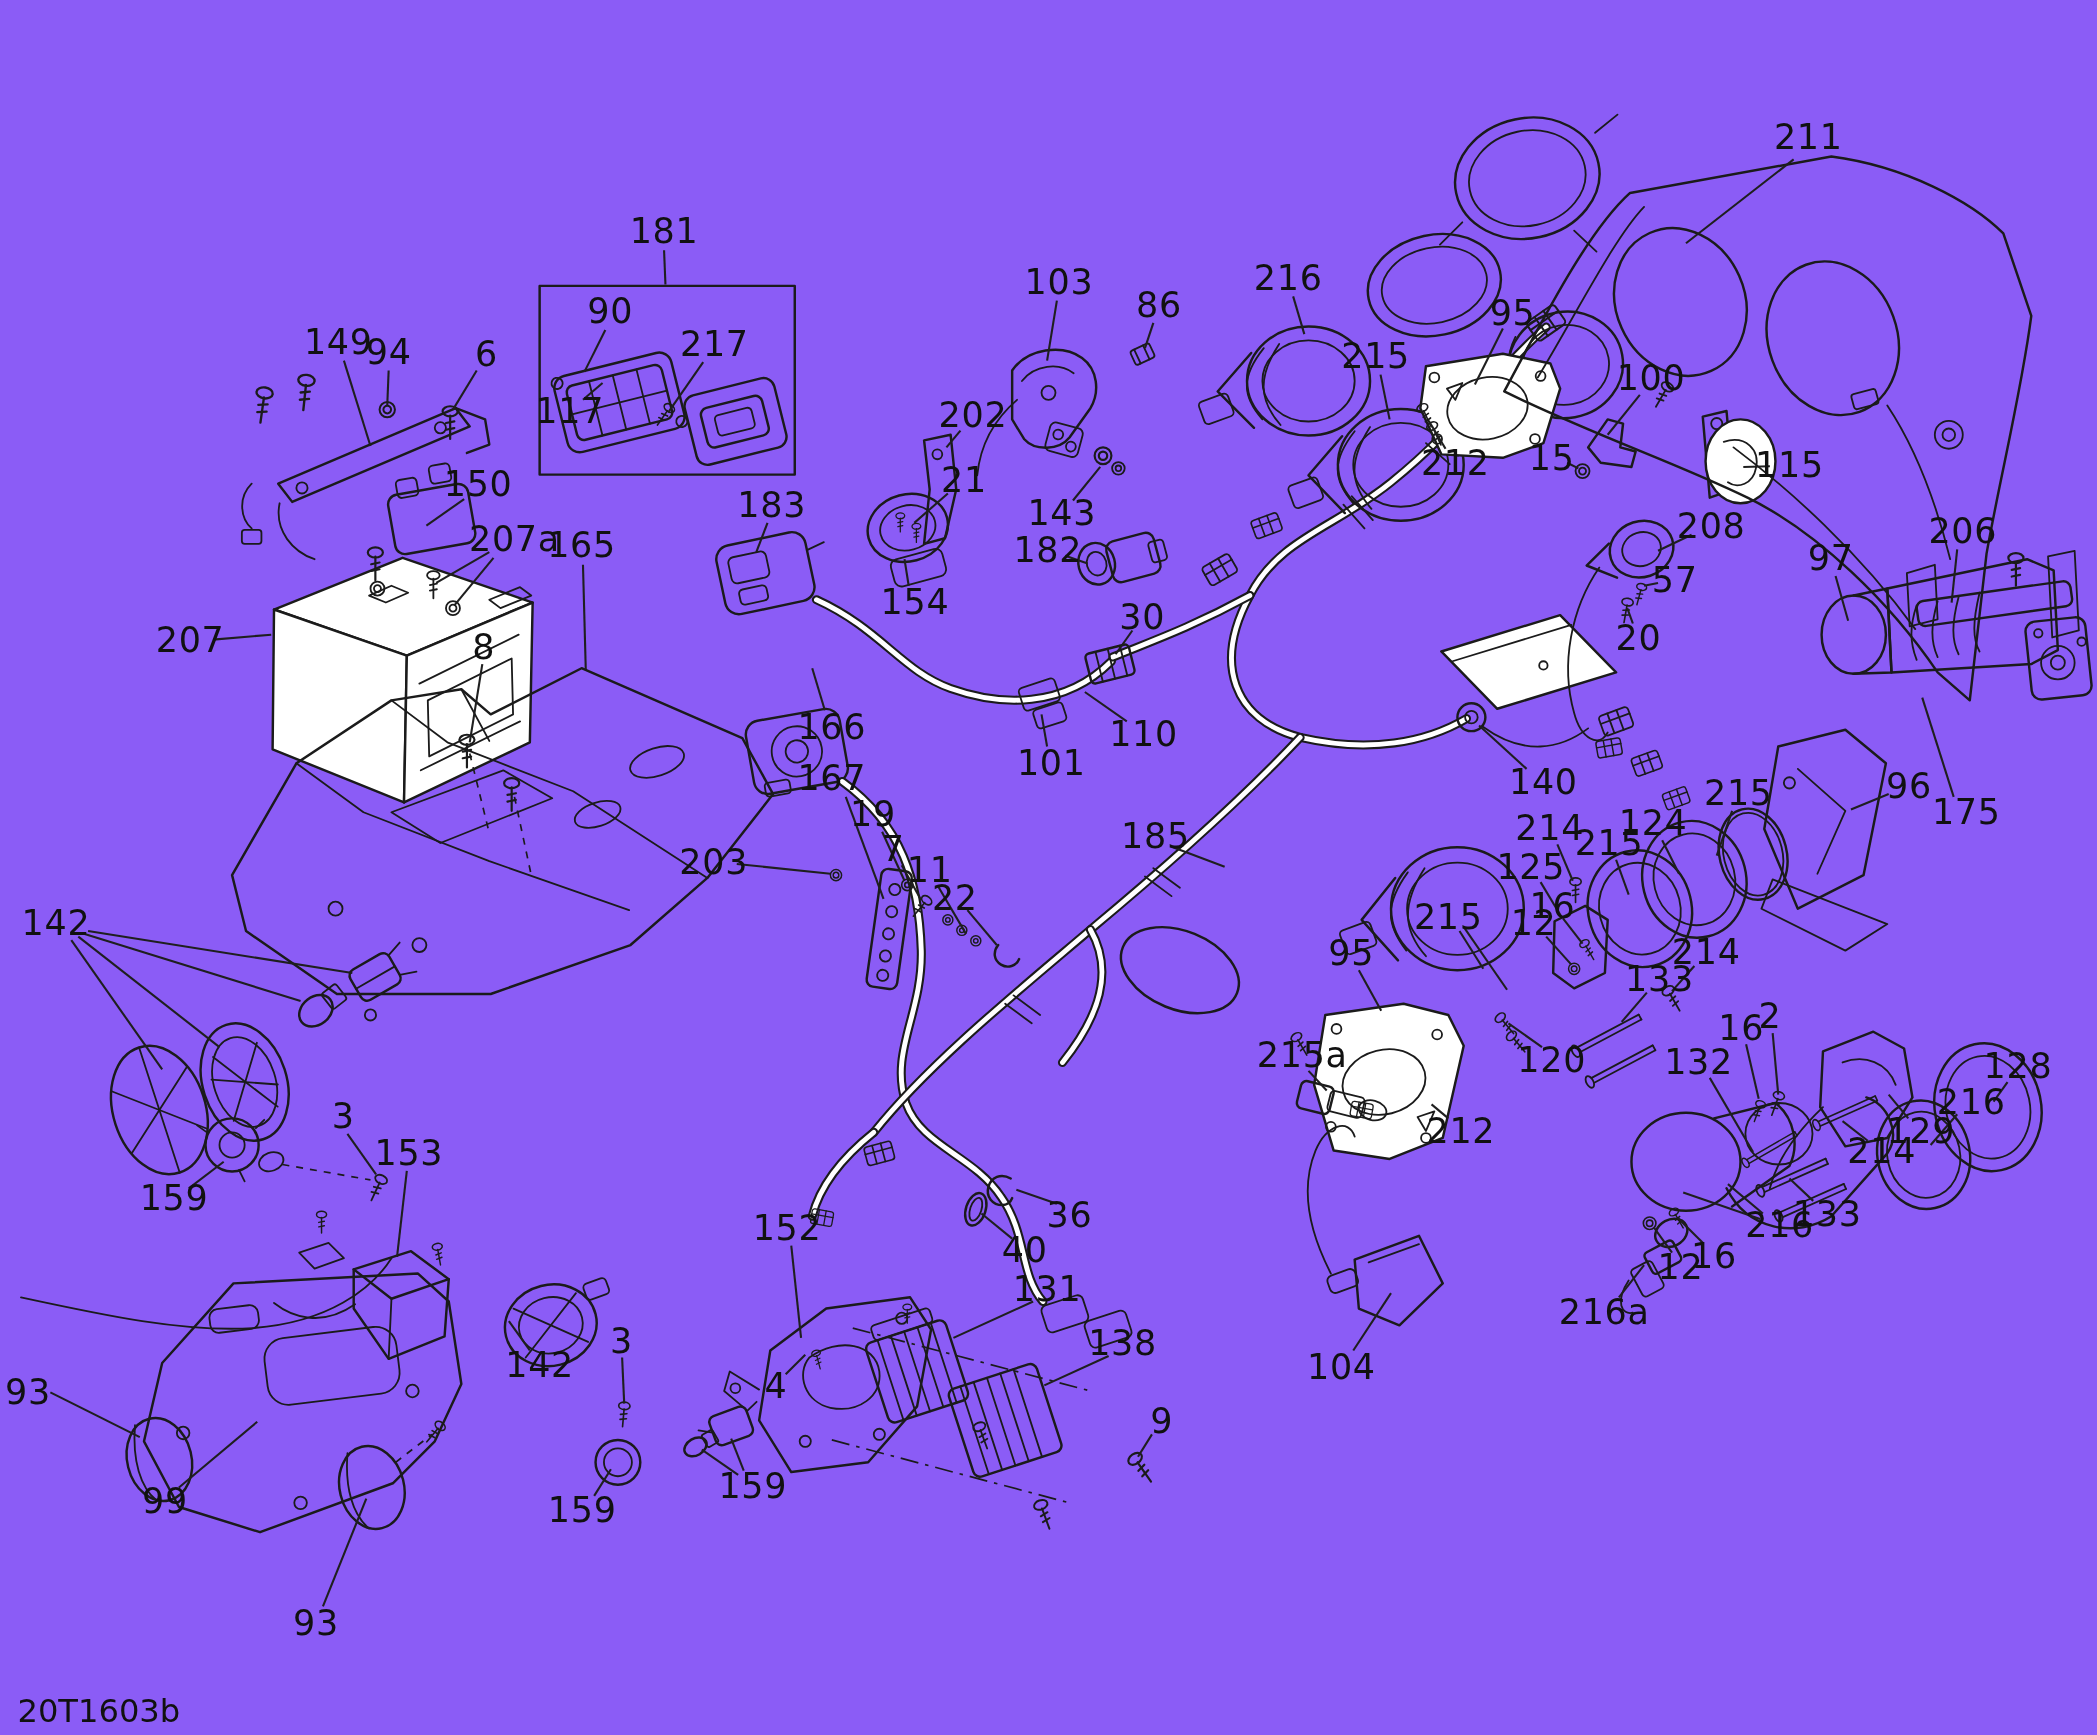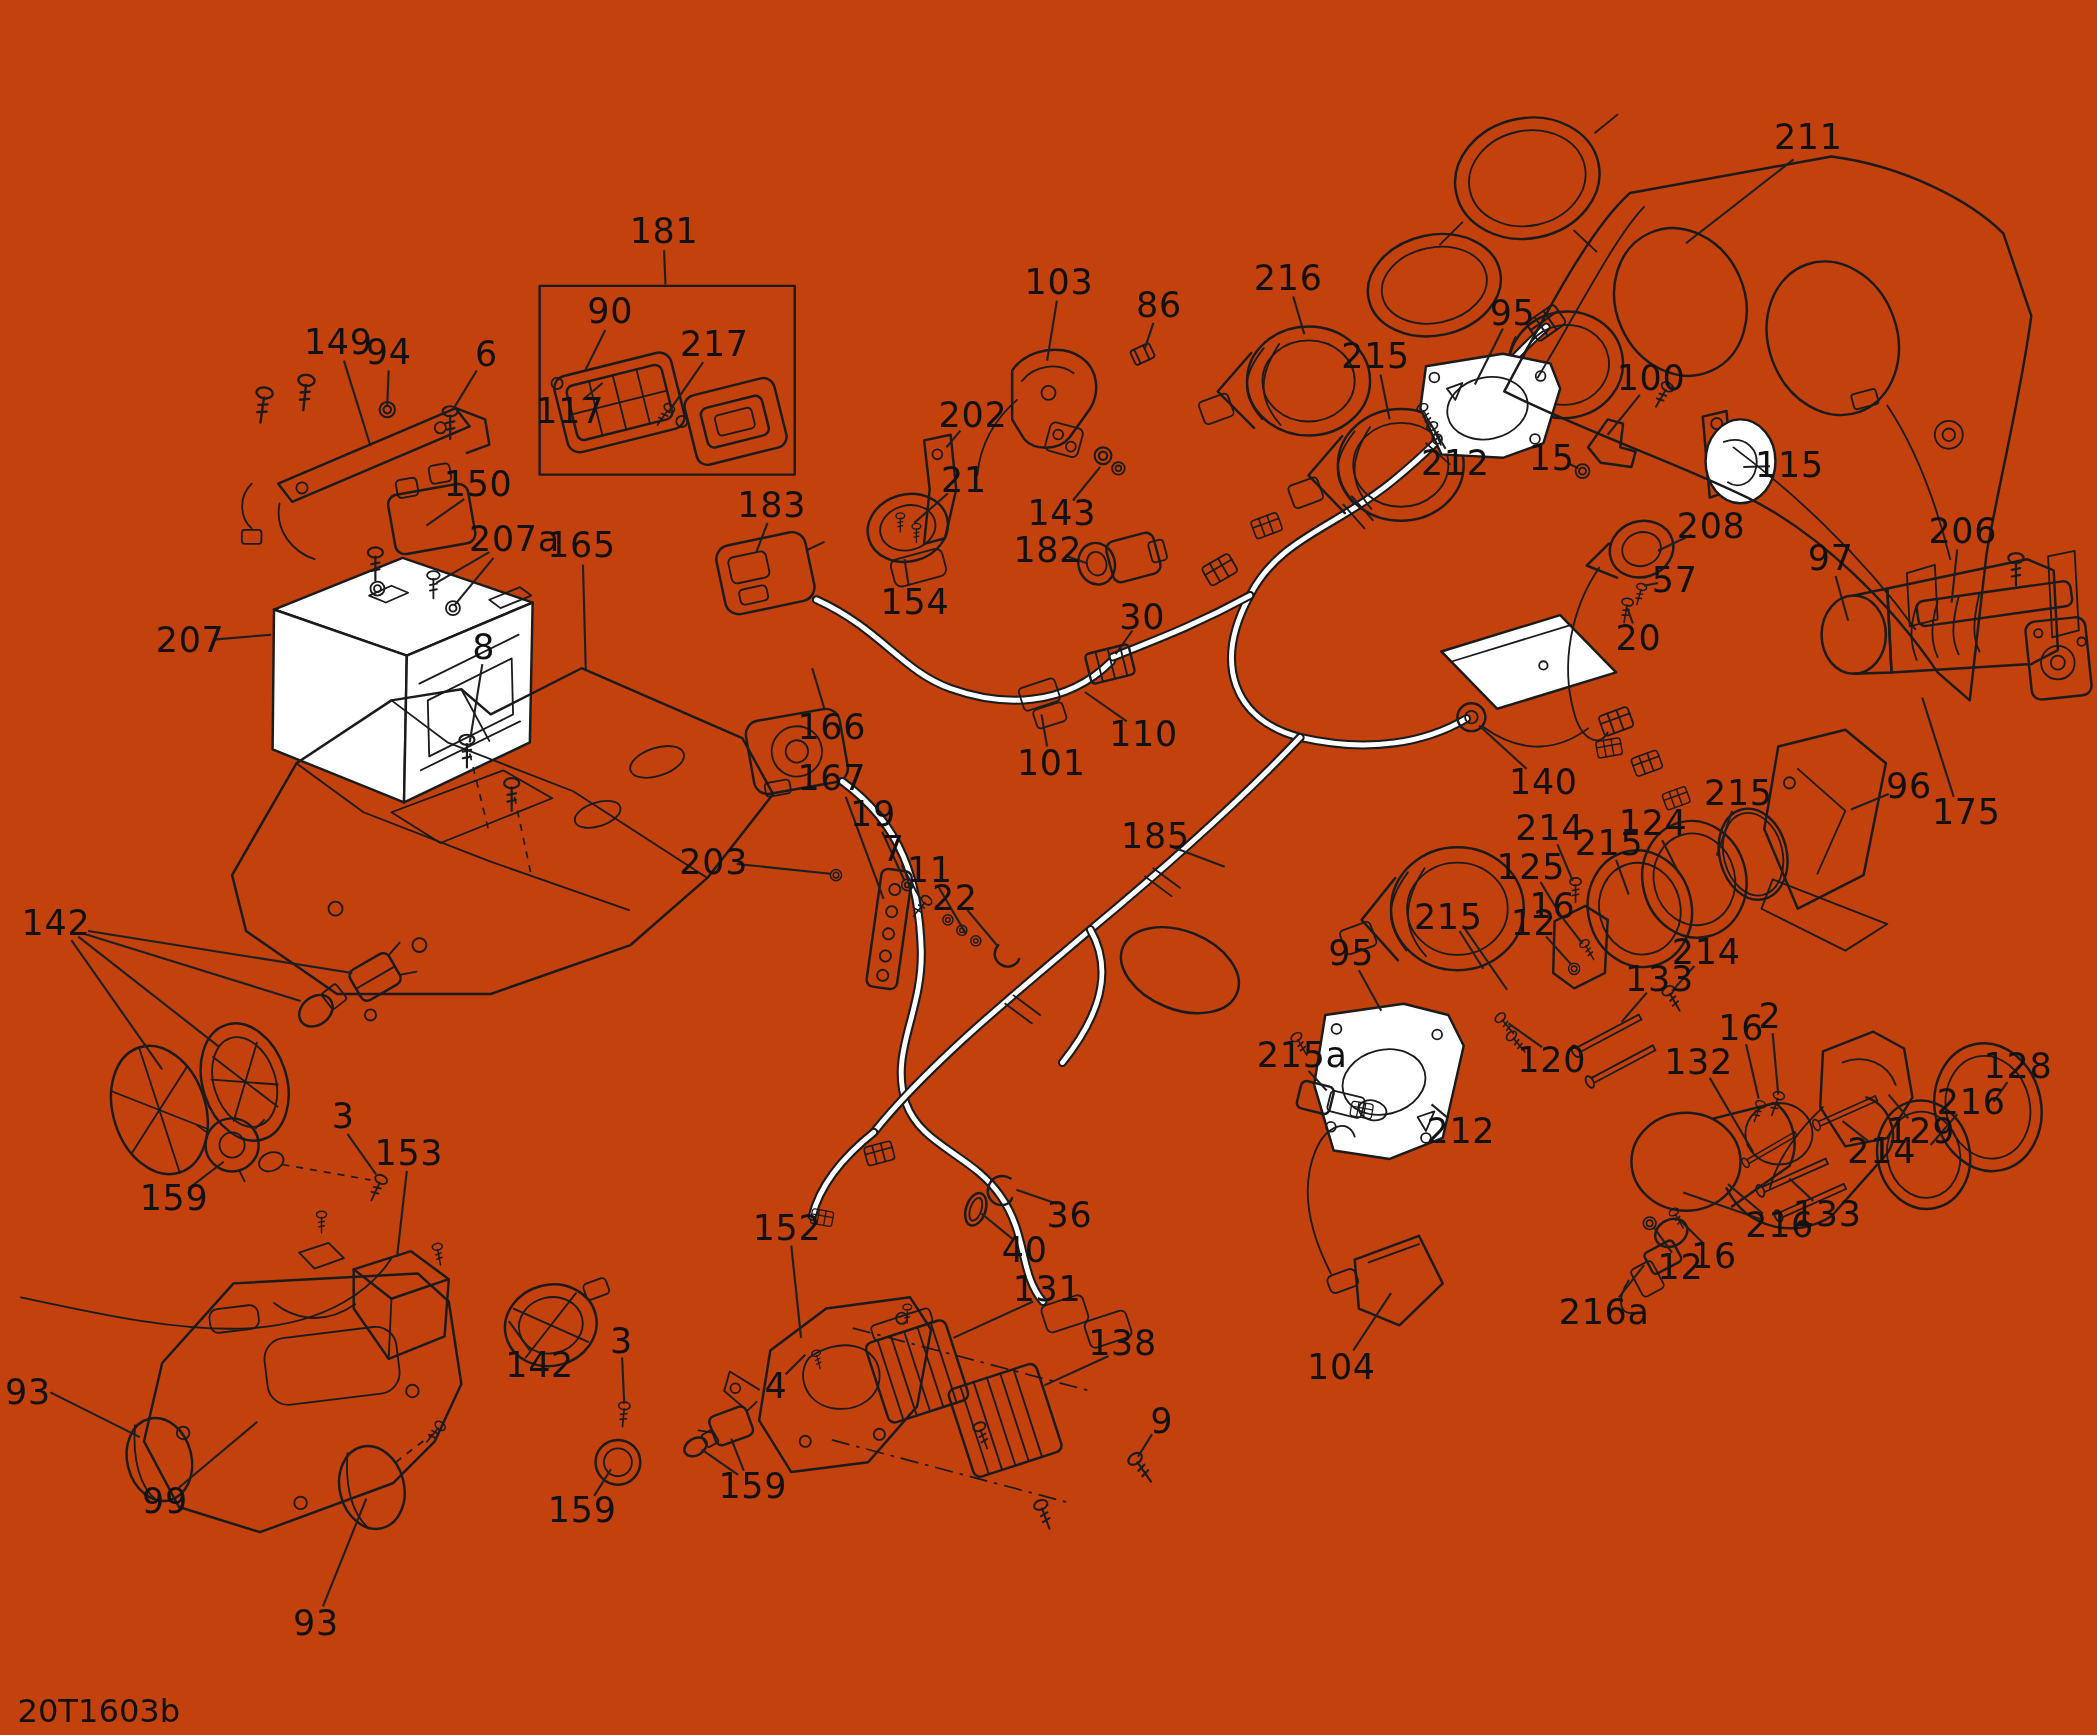--- a/index.html
+++ b/index.html
@@ -1,16 +1,16 @@
 <!DOCTYPE html>
 <html style="font-size:11.2px"><head>
 <meta charset="utf-8">
 <style>
   html,body{margin:0;padding:0;background:#fff;}
-  .stage{position:relative;width:100vw;height:calc(100vw*2482/3000);max-height:100vh;background:#c2410c;overflow:hidden;}
+  .stage{position:relative;width:100vw;height:calc(100vw*2482/3000);max-height:100vh;background:#8b5cf6;overflow:hidden;}
   svg{position:absolute;inset:0;width:100%;height:100%;font-family:"DejaVu Sans","Liberation Sans",sans-serif;}
   .p{fill:none;stroke:#1b1b1b;stroke-width:3.5;stroke-linejoin:round;stroke-linecap:round;}
   .pw{fill:#fff;stroke:#1b1b1b;stroke-width:3.5;stroke-linejoin:round;}
   .thin{stroke-width:2.6;}
   .tubeO{fill:none;stroke:#1b1b1b;stroke-width:13;stroke-linecap:round;stroke-linejoin:round;}
   .tubeI{fill:none;stroke:#ffffff;stroke-width:7;stroke-linecap:round;stroke-linejoin:round;}
   .dash{fill:none;stroke:#1b1b1b;stroke-width:2.4;stroke-dasharray:10 10;}
   .dashdot{fill:none;stroke:#1b1b1b;stroke-width:2.4;stroke-dasharray:26 10 5 10;}
   .leader{stroke:#1f1f1f;stroke-width:3;fill:none;}
   .callout{fill:#111;font-size:50px;text-anchor:middle;dominant-baseline:central;letter-spacing:1px;}

